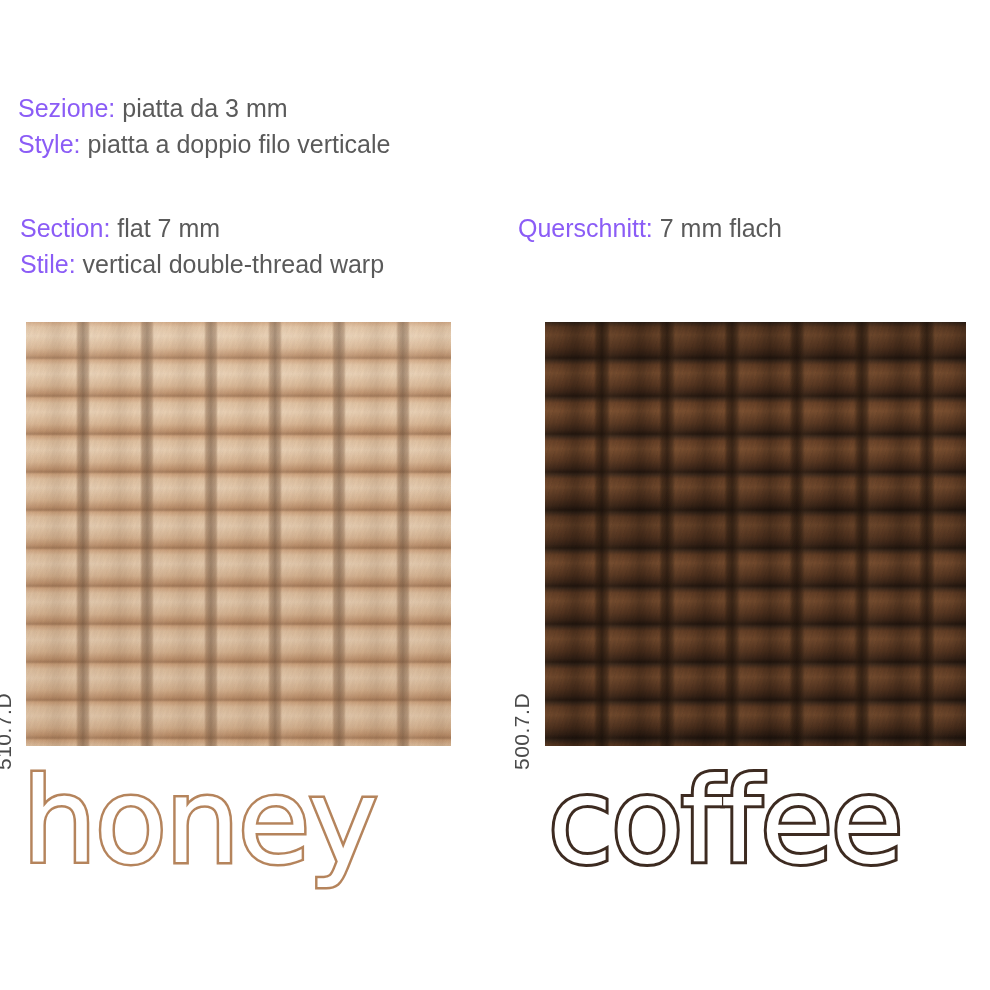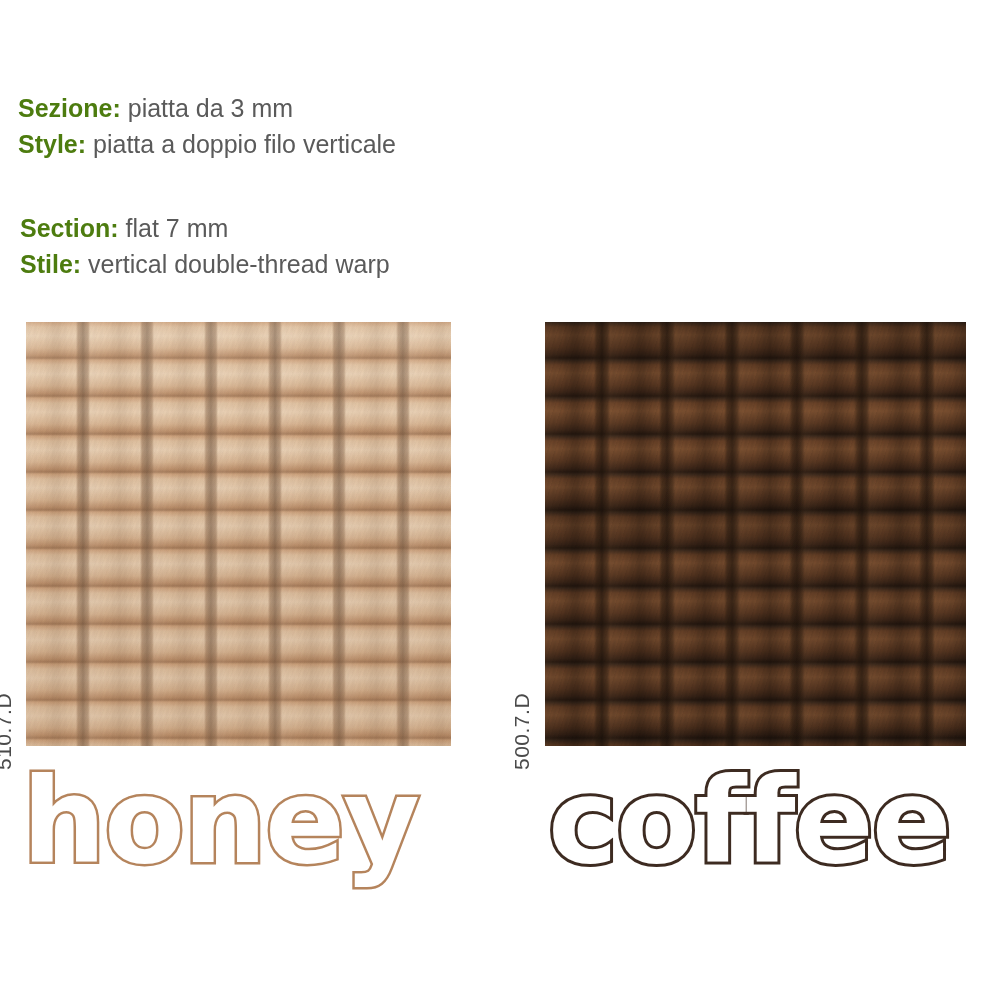--- a/index.html
+++ b/index.html
@@ -18,22 +18,22 @@
   
   .spec-block {
     position: absolute;
     color: #4d4d4d;
     font-size: 25px;
     line-height: 36px;
     white-space: nowrap;
   }
   .spec-line { display: block; }
   .spec-key {
-    font-weight: bold;
-    color: #4d7c0f;
+    font-weight: normal;
+    color: #8b5cf6;
   }
   .spec-val {
     font-weight: normal;
     color: #5a5a5a;
   }
 
   #spec-it   { left: 18px;  top: 90px;  }
   #spec-en   { left: 20px;  top: 210px; }
   #spec-de   { left: 518px; top: 210px; }
 
@@ -213,21 +213,21 @@
     transform: rotate(-90deg);
   }
   #code-honey  { left: 16px;  top: 746px; }
   #code-coffee { left: 534px; top: 746px; }
 
   
   .wordmark {
     position: absolute;
     top: 762px;
     font-family: "DejaVu Sans", sans-serif;
-    font-weight: bold;
+    font-weight: normal;
     font-size: 118px;
     line-height: 1;
     letter-spacing: -2px;
     color: #ffffff;
     white-space: nowrap;
     text-align: right;
   }
   #wordmark-honey {
     left: 22px;
     -webkit-text-stroke: 5px #b5845c;
@@ -260,20 +260,24 @@
     <span class="spec-key">Section:</span>
     <span class="spec-val">flat 7 mm</span>
   </span>
   <span class="spec-line">
     <span class="spec-key">Stile:</span>
     <span class="spec-val">vertical double-thread warp</span>
   </span>
 </div>
 
 <div class="spec-block" id="spec-de">
+  <span class="spec-line">
+    <span class="spec-key">Querschnitt:</span>
+    <span class="spec-val">7 mm flach</span>
+  </span>
 </div>
 
 <div class="swatch-group" id="group-honey">
   <div class="swatch" id="swatch-honey">
     <div class="weave">
       <div class="weft"></div>
       <div class="warp"></div>
       <div class="grain"></div>
       <div class="shade"></div>
     </div>

